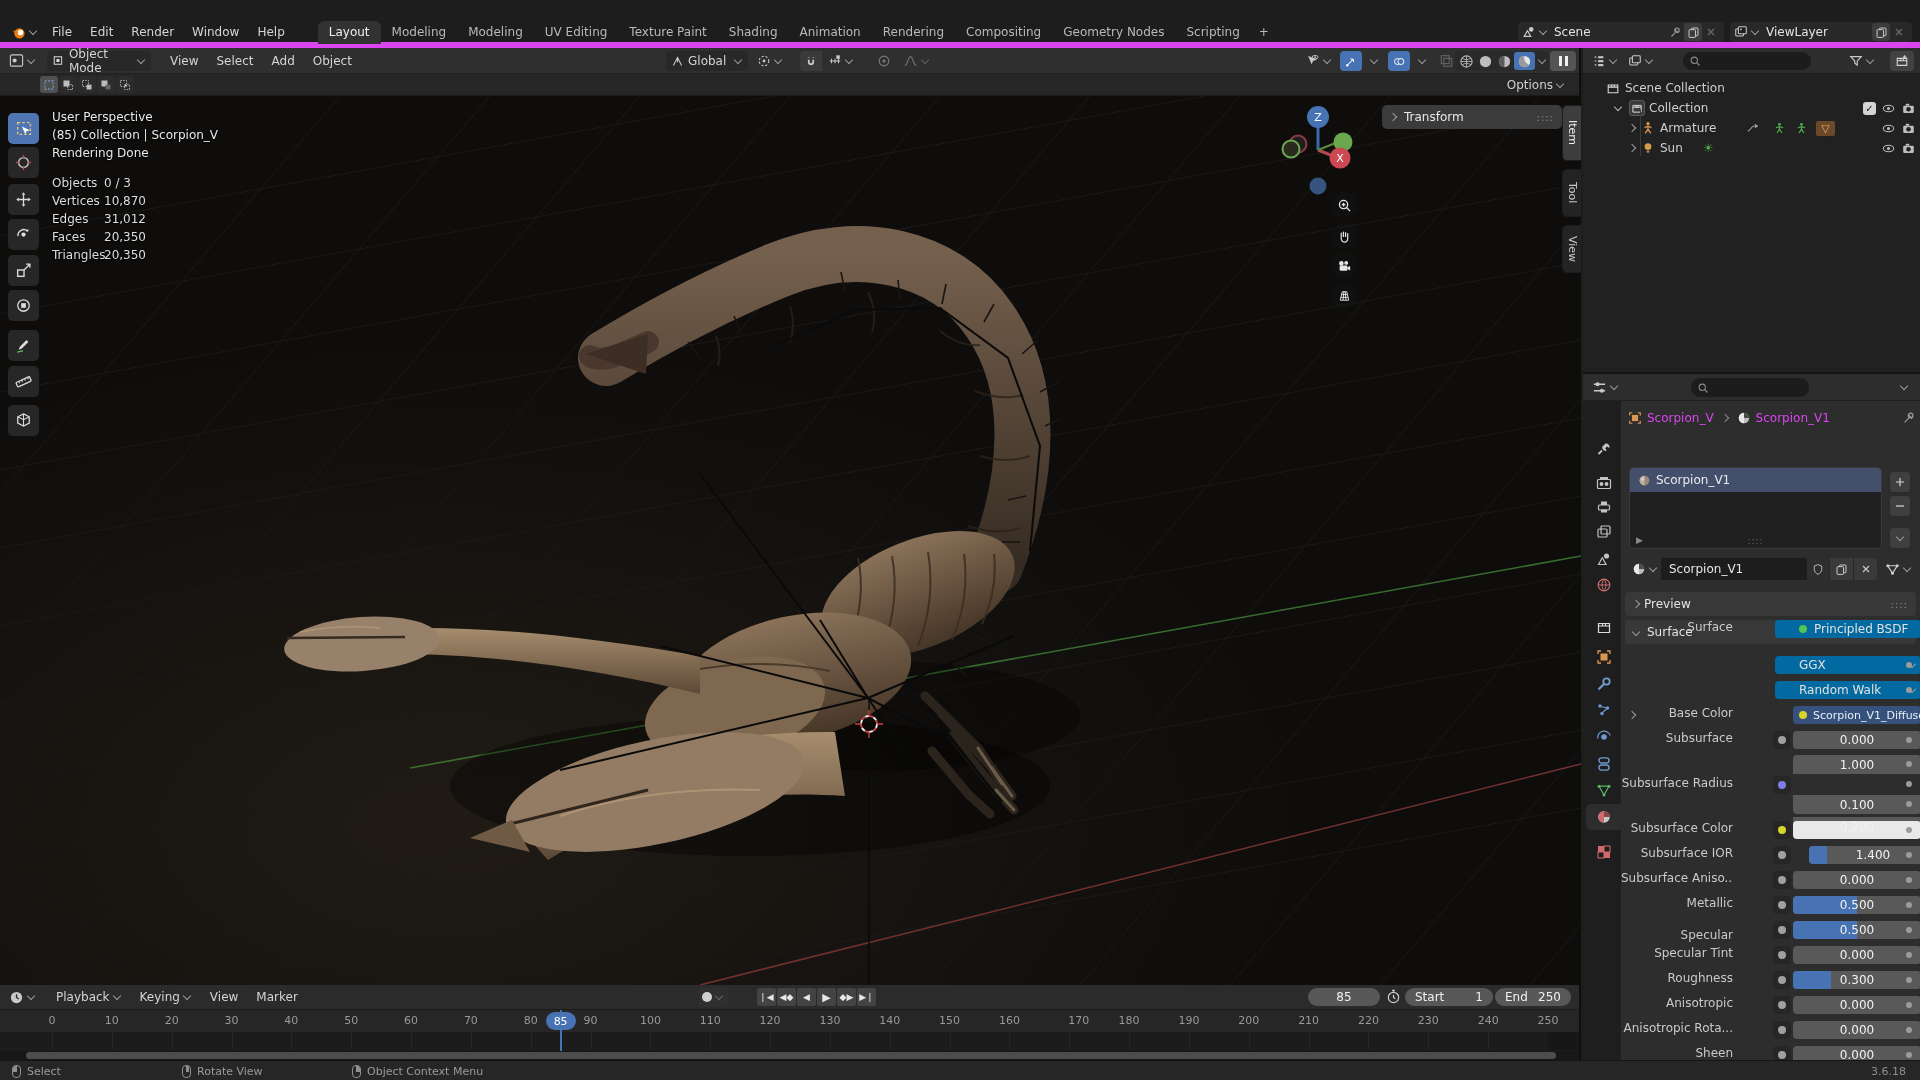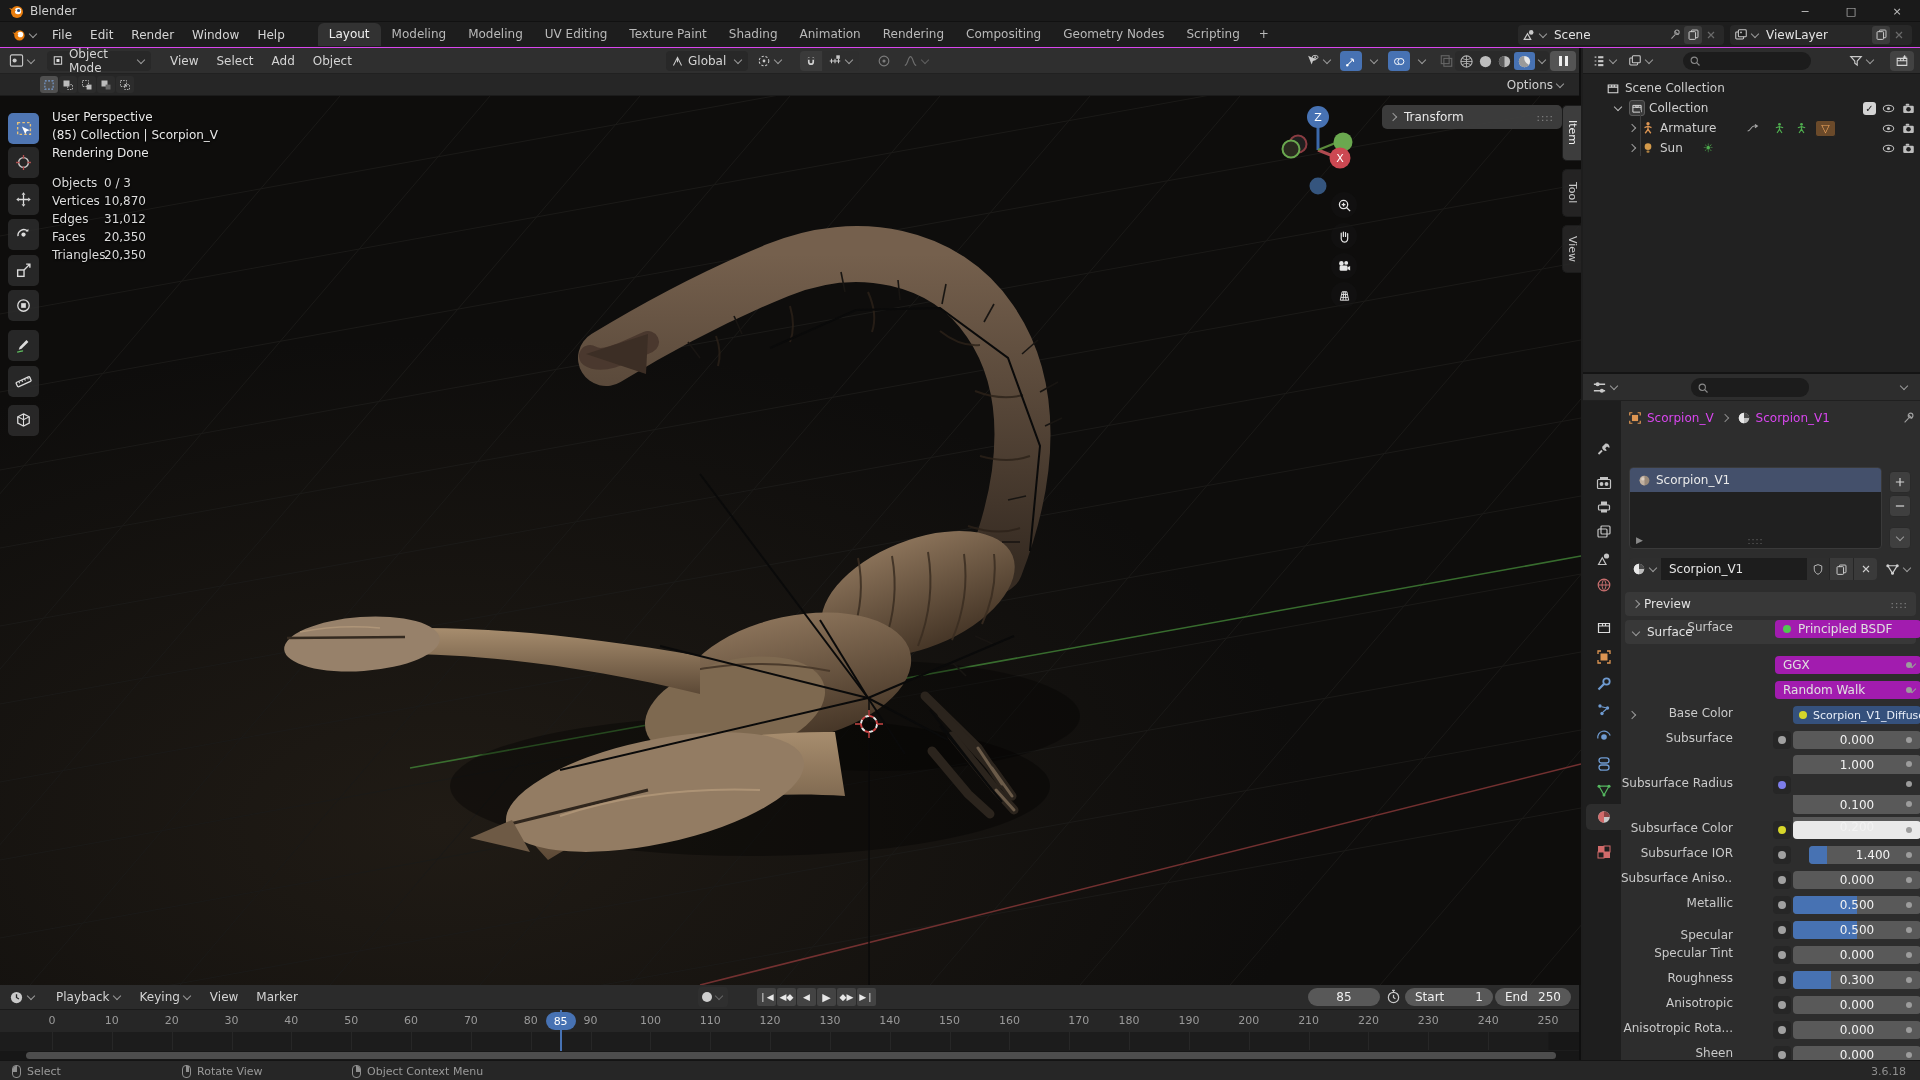--- a/index.html
+++ b/index.html
@@ -9,21 +9,21 @@
   .row{display:flex;align-items:center}
   .cv{display:inline-block;width:6px;height:6px;border-right:1.4px solid #9a9a9a;border-bottom:1.4px solid #9a9a9a;transform:rotate(45deg);margin:0 2px 2px 4px;flex:0 0 auto}
   .cr{display:inline-block;width:6px;height:6px;border-right:1.4px solid #9a9a9a;border-bottom:1.4px solid #9a9a9a;transform:rotate(-45deg);margin-right:5px;flex:0 0 auto}
   svg{display:block}
   
   #titlebar{position:absolute;left:0;top:0;width:1920px;height:22px;background:#1a1a1a;display:flex;align-items:center;border-bottom:1px solid #111}
   #titlebar .t{margin-left:10px;color:#cfcfcf;font-size:12px}
   #winctl{position:absolute;right:0;top:0;height:22px;display:flex}
   #winctl .wc{width:46px;height:22px;display:flex;align-items:center;justify-content:center;color:#c0c0c0;font-size:11px}
   
-  #topbar{position:absolute;left:0;top:22px;width:1920px;height:26px;background:#1d1d1d;border-bottom:1px solid #d946ef;display:flex;align-items:center}
+  #topbar{position:absolute;left:0;top:22px;width:1920px;height:26px;background:#1d1d1d;border-bottom:6px solid #d946ef;display:flex;align-items:center}
   .menu-item{padding:3px 9px;color:#d4d4d4;border-radius:4px}
   #ws-tabs{display:flex;align-items:center;height:26px;margin-left:24px}
   .ws-tab{padding:4px 11px 5px;color:#b9b9b9;font-size:12px;border-radius:6px 6px 0 0}
   .ws-tab.active{background:#323232;color:#efefef}
   .ws-plus{padding:4px 8px 5px;color:#b9b9b9}
   .idblock{display:flex;align-items:center;background:#282828;border-radius:4px;height:20px;padding:0 4px;margin-left:6px}
   .idblock .nm{padding:0 6px;color:#e3e3e3}
   .ib-btn{display:flex;align-items:center;justify-content:center;width:18px;height:18px;color:#9f9f9f}
   
   #viewport{position:absolute;left:0;top:48px;width:1581px;height:937px;background:#0e0d0c;border-right:2px solid #0f0f0f}
@@ -69,21 +69,21 @@
   #slotlist{position:absolute;left:8px;top:66px;width:253px;height:82px;background:#202020;border:1px solid #3a3a3a;border-radius:4px;overflow:hidden}
   .slotrow{height:24px;display:flex;align-items:center;background:#44506b;color:#eaeaea;padding-left:6px}
   .listbtn{position:absolute;left:268px;width:22px;height:22px;background:#3f3f3f;border:1px solid #2a2a2a;border-radius:4px;display:flex;align-items:center;justify-content:center;color:#d0d0d0}
   #matidrow{position:absolute;left:8px;top:157px;right:8px;height:22px;display:flex;align-items:center}
   .panelhdr{position:absolute;left:4px;right:4px;height:24px;background:#383838;border-radius:4px;display:flex;align-items:center;padding:0 8px;color:#e2e2e2}
   .prow{position:absolute;left:0;right:0;display:flex;align-items:center}
   .plabel{position:absolute;left:0;width:112px;text-align:right;color:#cacaca;white-space:nowrap;overflow:hidden}
   .sockbtn{position:absolute;left:152px;width:18px;height:18px;background:#262626;border-radius:4px;display:flex;align-items:center;justify-content:center}
   .sock{width:8px;height:8px;border-radius:50%}
   .field{position:absolute;height:18px;border-radius:4px;display:flex;align-items:center;overflow:hidden}
-  .f-drop{left:154px;width:146px;background:#a21caf;color:#e0e0e0;padding-left:8px}
+  .f-drop{left:154px;width:146px;background:#0369a1;color:#e0e0e0;padding-left:24px}
   .f-val{left:172px;width:128px;background:#595959;color:#f2f2f2;justify-content:center}
   .f-fill{position:absolute;left:0;top:0;bottom:0;background:#4772b3}
   .f-txt{position:relative;z-index:2}
   .rdot{position:absolute;right:8px;width:6px;height:6px;border-radius:50%;background:#9c9c9c}
   
   #timeline{position:absolute;left:0;top:985px;width:1581px;height:75px;background:#1d1d1d;border-right:2px solid #0f0f0f}
   #tl-header{position:absolute;left:0;top:0;width:100%;height:25px;background:#2b2b2b;border-bottom:1px solid #1a1a1a;display:flex;align-items:center}
   #tl-ruler{position:absolute;left:0;top:25px;width:100%;height:22px;background:#262626;color:#9a9a9a;font-size:11px}
   .tick{position:absolute;top:4px;width:40px;margin-left:-20px;text-align:center}
   #tl-track{position:absolute;left:0;top:47px;width:100%;height:18px;background:#1c1c1c}
@@ -103,36 +103,20 @@
   .mouseico.left i{left:0;top:0;width:4px;height:6px;border-radius:3px 0 0 0}
   .mouseico.middle i{left:3px;top:0;width:3px;height:6px}
   .mouseico.right i{right:0;top:0;width:4px;height:6px;border-radius:0 3px 0 0}
   #version{position:absolute;right:14px;top:0;height:20px;display:flex;align-items:center;color:#8f8f8f}
 </style>
 </head>
 <body>
 
 <div id="app">
 
-  <div id="titlebar">
-    <span class="abs" style="left:8px;top:3px">
-      <svg width="16" height="16" viewBox="0 0 16 16">
-          <circle cx="9" cy="9" r="6" fill="#e87d0d"></circle>
-          <circle cx="10" cy="8" r="3.2" fill="#fff"></circle>
-          <circle cx="10.6" cy="7.5" r="1.6" fill="#2a4d7c"></circle>
-          <path d="M1 5l7 2-2 3z" fill="#e87d0d"></path>
-        </svg>
-    </span>
-    <span class="t" style="margin-left:30px">Blender</span>
-    <div id="winctl">
-      <div class="wc">−</div>
-      <div class="wc">□</div>
-      <div class="wc">×</div>
-    </div>
-  </div>
 
   <div id="topbar">
     <div class="hbtn" style="margin-left:6px">
       <svg width="15" height="15" viewBox="0 0 16 16">
           <circle cx="9" cy="9" r="5.5" fill="#e87d0d"></circle>
           <circle cx="10" cy="8" r="3" fill="#fff"></circle>
           <path d="M1.5 5.5l6.5 2-2 2.8z" fill="#e87d0d"></path>
         </svg>
       <span class="cv"></span>
     </div>

